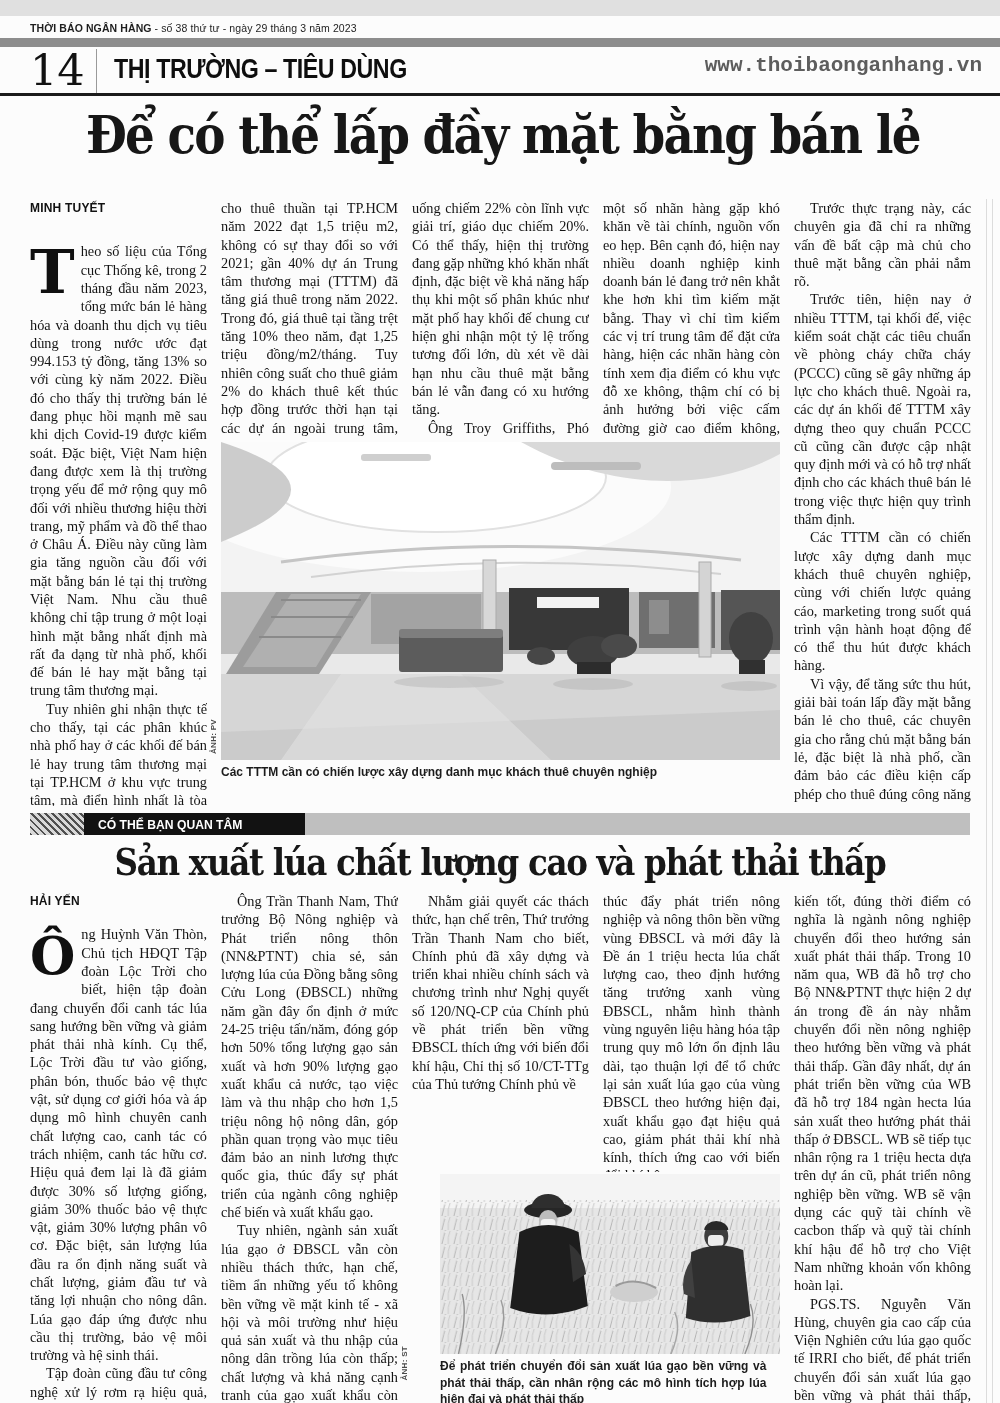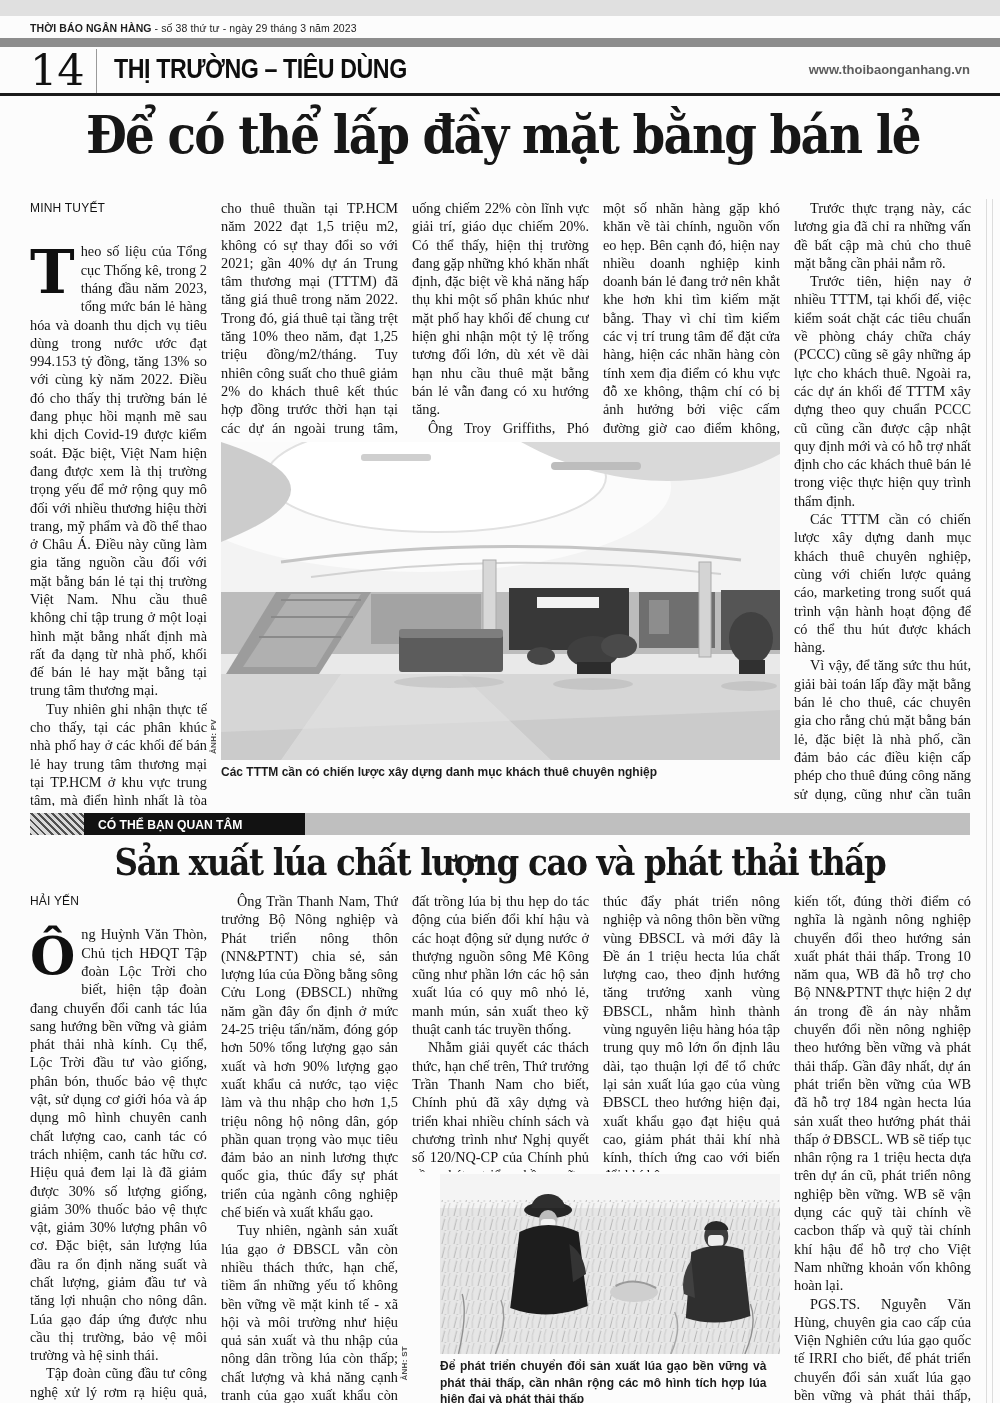--- a/index.html
+++ b/index.html
@@ -4,40 +4,40 @@
 <style>
   html,body{margin:0;padding:0;background:#e0e0e0;}
   .page{position:relative;width:1000px;height:1403px;background:#fcfcfc;margin:16px auto;
         font-family:"Liberation Serif",serif;color:#141414;overflow:hidden;}
 
   
   .topline{position:absolute;top:6px;left:30px;font-family:"Liberation Sans",sans-serif;
            font-size:10.5px;color:#1d1d1d;letter-spacing:.1px;}
   .topline .paper{font-weight:bold;}
   .graybar{position:absolute;top:22px;left:0;width:1000px;height:9px;background:#8d8d8d;}
-  .header-row{position:absolute;top:31px;left:30px;right:30px;height:34px;}
+  .header-row{position:absolute;top:31px;left:30px;right:18px;height:34px;}
   .page-num{position:absolute;left:0;top:0;font-family:"DejaVu Serif",serif;
             font-size:43px;line-height:46px;color:#111;}
   .head-divider{position:absolute;left:66px;top:2px;height:44px;width:1px;background:#9a9a9a;}
   .section-title{position:absolute;left:84px;top:7px;font-family:"Liberation Sans",sans-serif;
                  font-weight:bold;font-size:27px;letter-spacing:-.5px;color:#0e0e0e;
                  transform:scaleX(.86);transform-origin:left center;white-space:nowrap;}
-  .website{position:absolute;right:0;bottom:4px;font-family:Liberation Sans, sans-serif;
-           font-weight:bold;font-size:13px;color:#5d5d5d;}
+  .website{position:absolute;right:0;bottom:4px;font-family:Liberation Mono, monospace;
+           font-weight:bold;font-size:21px;color:#5d5d5d;}
   .black-rule{position:absolute;top:77px;left:0;width:1000px;height:3px;background:#1b1b1b;}
   .edge-line{position:absolute;top:183px;height:1212px;width:1px;background:#dcdcdc;}
 
   
   .h1{position:absolute;top:90px;left:40px;right:40px;text-align:center;
       font-family:"DejaVu Serif",serif;font-weight:bold;font-size:52px;line-height:1.1;
       letter-spacing:-2px;color:#171717;transform:scaleX(.9);white-space:nowrap;}
   .h2{position:absolute;top:826px;left:40px;right:40px;text-align:center;
       font-family:"DejaVu Serif",serif;font-weight:bold;font-size:37px;line-height:1.1;
       letter-spacing:-1.5px;color:#171717;transform:scaleX(.88);white-space:nowrap;}
-  .byline{font-family:"Liberation Sans",sans-serif;font-weight:normal;font-size:12px;
+  .byline{font-family:"Liberation Sans",sans-serif;font-weight:bold;font-size:12px;
           letter-spacing:.2px;color:#111;}
 
   
   .cols{position:absolute;left:30px;width:940px;display:flex;gap:14px;}
   #article1-cols{top:183px;height:607px;}
   #article2-cols{top:876px;height:515px;}
   .col{width:177px;flex:0 0 177px;overflow:hidden;}
   .mid3{width:559px;flex:0 0 559px;display:flex;flex-direction:column;}
   .mid2{width:368px;flex:0 0 368px;display:flex;flex-direction:column;}
   .midrow{display:flex;gap:14px;overflow:hidden;}
@@ -164,21 +164,21 @@
           <ellipse cx="372" cy="242" rx="40" ry="6" fill="#bdbdbd" opacity=".7"></ellipse>
           <ellipse cx="228" cy="240" rx="55" ry="6" fill="#c2c2c2" opacity=".7"></ellipse>
           <ellipse cx="528" cy="244" rx="28" ry="5" fill="#bdbdbd" opacity=".7"></ellipse>
         </svg>
         <div class="credit">ẢNH: PV</div>
         <figcaption>Các TTTM cần có chiến lược xây dựng danh mục khách thuê chuyên nghiệp</figcaption>
       </figure>
     </div>
 
     <div class="col">
-      <p>Trước thực trạng này, các lương gia đã chỉ ra những vấn đề bất cập mà chủ cho thuê mặt bằng cần phải nắm rõ.</p>
+      <p>Trước thực trạng này, các chuyên gia đã chỉ ra những vấn đề bất cập mà chủ cho thuê mặt bằng cần phải nắm rõ.</p>
       <p>Trước tiên, hiện nay ở nhiều TTTM, tại khối đế, việc kiểm soát chặt các tiêu chuẩn về phòng cháy chữa cháy (PCCC) cũng sẽ gây những áp lực cho khách thuê. Ngoài ra, các dự án khối đế TTTM xây dựng theo quy chuẩn PCCC cũ cũng cần được cập nhật quy định mới và có hỗ trợ nhất định cho các khách thuê bán lẻ trong việc thực hiện quy trình thẩm định.</p>
       <p>Các TTTM cần có chiến lược xây dựng danh mục khách thuê chuyên nghiệp, cùng với chiến lược quảng cáo, marketing trong suốt quá trình vận hành hoạt động để có thể thu hút được khách hàng.</p>
       <p>Vì vậy, để tăng sức thu hút, giải bài toán lấp đầy mặt bằng bán lẻ cho thuê, các chuyên gia cho rằng chủ mặt bằng bán lẻ, đặc biệt là nhà phố, cần đảm bảo các điều kiện cấp phép cho thuê đúng công năng sử dụng, cũng như cần tuân thủ quy trình thủ tục xin phê duyệt phòng cháy chữa cháy.◢</p>
     </div>
   </div>
 
   <div class="banner">
     <div class="hatch"></div>
     <div class="banner-box">
       <span class="banner-label">CÓ THỂ BẠN QUAN TÂM</span>
@@ -195,21 +195,20 @@
     </div>
 
     <div class="col">
       <p>Ông Trần Thanh Nam, Thứ trưởng Bộ Nông nghiệp và Phát triển nông thôn (NN&amp;PTNT) chia sẻ, sản lượng lúa của Đồng bằng sông Cửu Long (ĐBSCL) những năm gần đây ổn định ở mức 24-25 triệu tấn/năm, đóng góp hơn 50% tổng lượng gạo sản xuất và hơn 90% lượng gạo xuất khẩu cả nước, tạo việc làm và thu nhập cho hơn 1,5 triệu nông hộ nông dân, góp phần quan trọng vào mục tiêu đảm bảo an ninh lương thực quốc gia, thúc đẩy sự phát triển của ngành công nghiệp chế biến và xuất khẩu gạo.</p>
       <p>Tuy nhiên, ngành sản xuất lúa gạo ở ĐBSCL vẫn còn nhiều thách thức, hạn chế, tiềm ẩn những yếu tố không bền vững về mặt kinh tế - xã hội và môi trường như hiệu quả sản xuất và thu nhập của nông dân trồng lúa còn thấp; chất lượng và khả năng cạnh tranh của gạo xuất khẩu còn hạn chế, quá trình chuyển đổi đất trồng lúa chưa hiệu quả do thiếu đồng bộ. Ngành sản xuất lúa gạo tại khu vực còn sử dụng nguyên liệu chưa hợp lý, dư thừa vật tư đầu vào, diện tích</p>
     </div>
 
     <div class="mid2">
       <div class="midrow" id="a2-midrow">
         <div class="col">
-          <p class="cont">đất trồng lúa bị thu hẹp do tác động của biến đổi khí hậu và các hoạt động sử dụng nước ở thượng nguồn sông Mê Kông cũng như phần lớn các hộ sản xuất lúa có quy mô nhỏ lẻ, manh mún, sản xuất theo kỹ thuật canh tác truyền thống.</p>
           <p>Nhằm giải quyết các thách thức, hạn chế trên, Thứ trưởng Trần Thanh Nam cho biết, Chính phủ đã xây dựng và triển khai nhiều chính sách và chương trình như Nghị quyết số 120/NQ-CP của Chính phủ về phát triển bền vững ĐBSCL thích ứng với biến đổi khí hậu, Chỉ thị số 10/CT-TTg của Thủ tướng Chính phủ về</p>
         </div>
         <div class="col">
           <p class="cont">thúc đẩy phát triển nông nghiệp và nông thôn bền vững vùng ĐBSCL và mới đây là Đề án 1 triệu hecta lúa chất lượng cao, theo định hướng tăng trưởng xanh vùng ĐBSCL, nhằm hình thành vùng nguyên liệu hàng hóa tập trung quy mô lớn ổn định lâu dài, tạo thuận lợi để tổ chức lại sản xuất lúa gạo của vùng ĐBSCL theo hướng hiện đại, xuất khẩu gạo đạt hiệu quả cao, giảm phát thải khí nhà kính, thích ứng cao với biến đổi khí hậu.</p>
 
         </div>
       </div>
 
       <figure id="figure2">
         <svg class="photo" width="368" height="180" viewBox="0 0 368 180" preserveAspectRatio="none" role="img">

